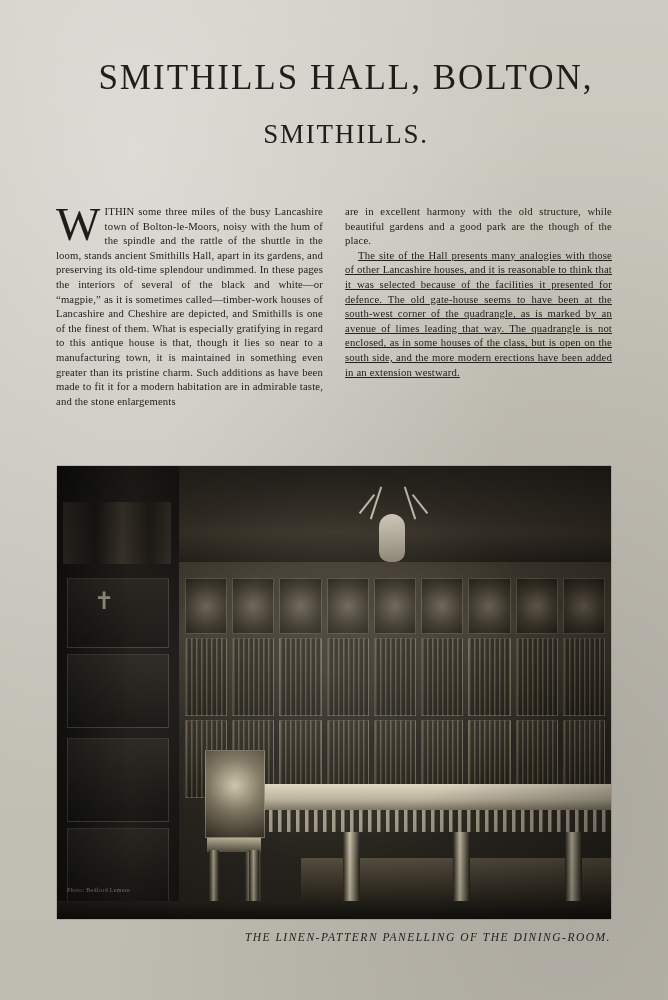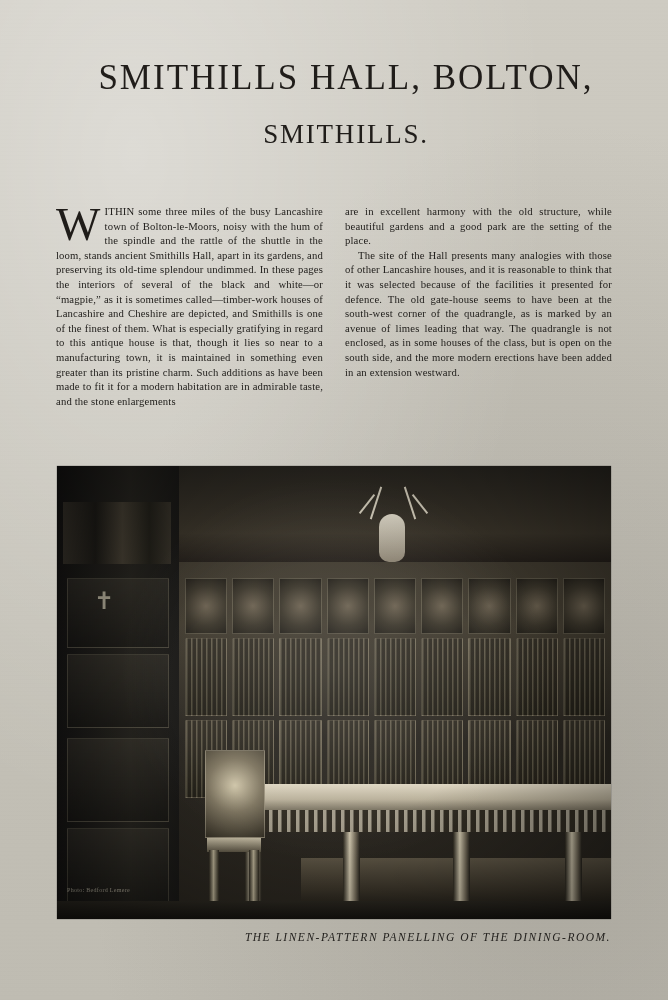--- a/index.html
+++ b/index.html
@@ -74,20 +74,21 @@
     text-align: justify;
     color: #23211e;
     font-family: "Liberation Serif", serif;
     letter-spacing: 0.15px;
   }
   .col p {
     margin: 0;
   }
   .col p.indent {
     text-indent: 13px;
+    text-decoration: underline;
   }
   .dropcap-para {
     position: relative;
     min-height: 58px;
   }
   .dropcap {
     float: left;
     font-family: "Liberation Serif", serif;
     font-size: 47px;
     line-height: 37px;
@@ -320,21 +321,21 @@
   <div class="title-block">
     <div class="title-line1">SMITHILLS  HALL,  BOLTON,</div>
     <div class="title-line2">SMITHILLS.</div>
   </div>
 
   <div class="columns">
     <div class="col">
       <p class="dropcap-para"><span class="dropcap">W</span><span>ITHIN some three miles of the busy Lancashire town of Bolton-le-Moors, noisy with the hum of the spindle and the rattle of the shuttle in the loom, stands ancient Smithills Hall, apart in its gardens, and preserving its old-time splendour undimmed.  In these pages the interiors of several of the black and white—or “magpie,” as it is sometimes called—timber-work houses of Lancashire and Cheshire are depicted, and Smithills is one of the finest of them.  What is especially gratifying in regard to this antique house is that, though it lies so near to a manufacturing town, it is maintained in something even greater than its pristine charm.  Such additions as have been made to fit it for a modern habitation are in admirable taste, and the stone enlargements</span></p>
     </div>
     <div class="col">
-      <p>are in excellent harmony with the old structure, while beautiful gardens and a good park are the setting of the place.</p>
+      <p>are in excellent harmony with the old structure, while beautiful gardens and a good park are the though of the place.</p>
       <p class="indent">The site of the Hall presents many analogies with those of other Lancashire houses, and it is reasonable to think that it was selected because of the facilities it presented for defence.  The old gate-house seems to have been at the south-west corner of the quadrangle, as is marked by an avenue of limes leading that way.  The quadrangle is not enclosed, as in some houses of the class, but is open on the south side, and the more modern erections have been added in an extension westward.</p>
     </div>
   </div>
 
   <div class="plate-wrap">
     <div class="plate">
       <div class="bookcase">
         <div class="shelf-books"></div>
         <div class="bookcase-panel bc-p1"></div>
         <div class="bookcase-panel bc-p2"></div>

